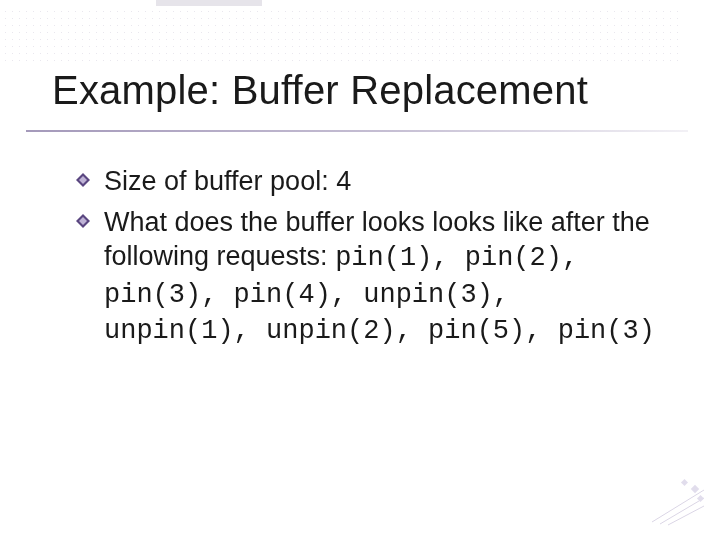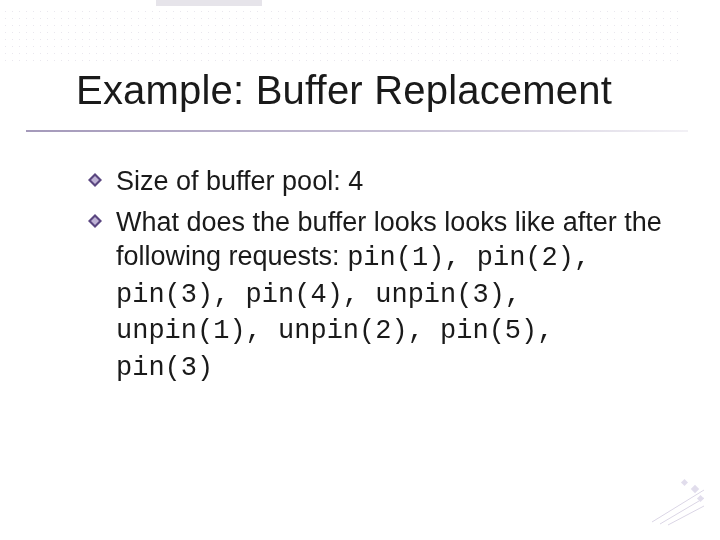--- a/index.html
+++ b/index.html
@@ -43,21 +43,20 @@
     background-position: 2px 2px;
   }
   .title {
     position: absolute;
     left: 52px;
     top: 68px;
     font-size: 40px;
     font-weight: 400;
     color: #1a1a1a;
     letter-spacing: 0.2px;
-    margin-left: 24px;
   }
   .underline {
     position: absolute;
     left: 26px;
     right: 32px;
     top: 130px;
     height: 2px;
     background: linear-gradient(to right,
        rgba(90,70,130,0.55) 0%,
        rgba(90,70,130,0.35) 55%,
@@ -68,21 +67,20 @@
     left: 104px;
     right: 56px;
     top: 164px;
     color: #1a1a1a;
     font-size: 27px;
     line-height: 1.28;
   }
   .li {
     position: relative;
     margin-bottom: 6px;
-    margin-left: 12px;
   }
   .bullet {
     position: absolute;
     left: -28px;
     top: 9px;
     width: 14px;
     height: 14px;
   }
   .bullet svg { display:block; }
   .li .text { display: block; }

